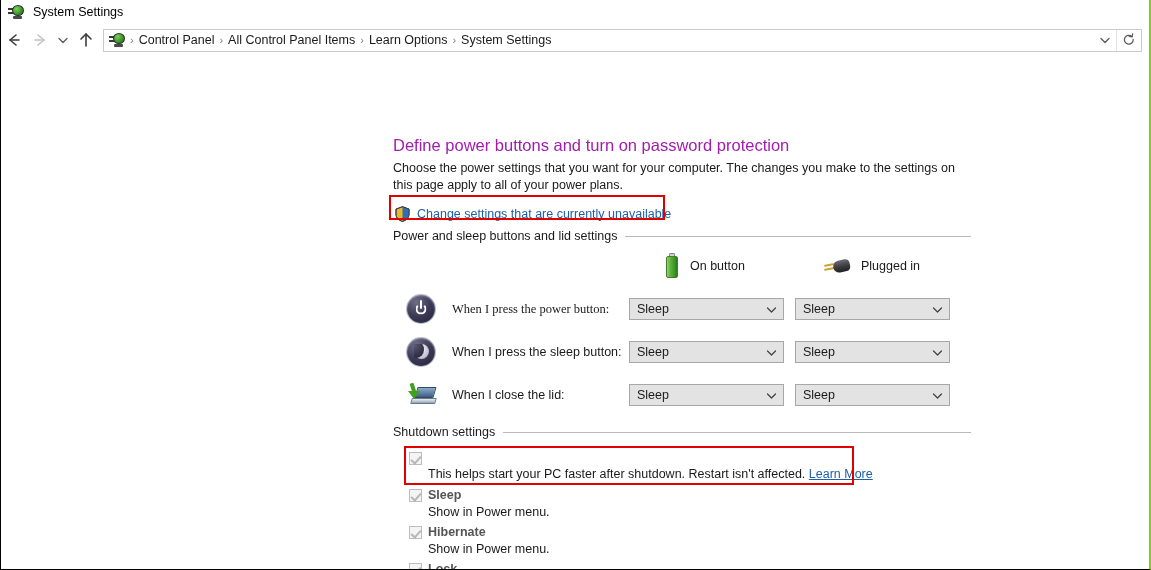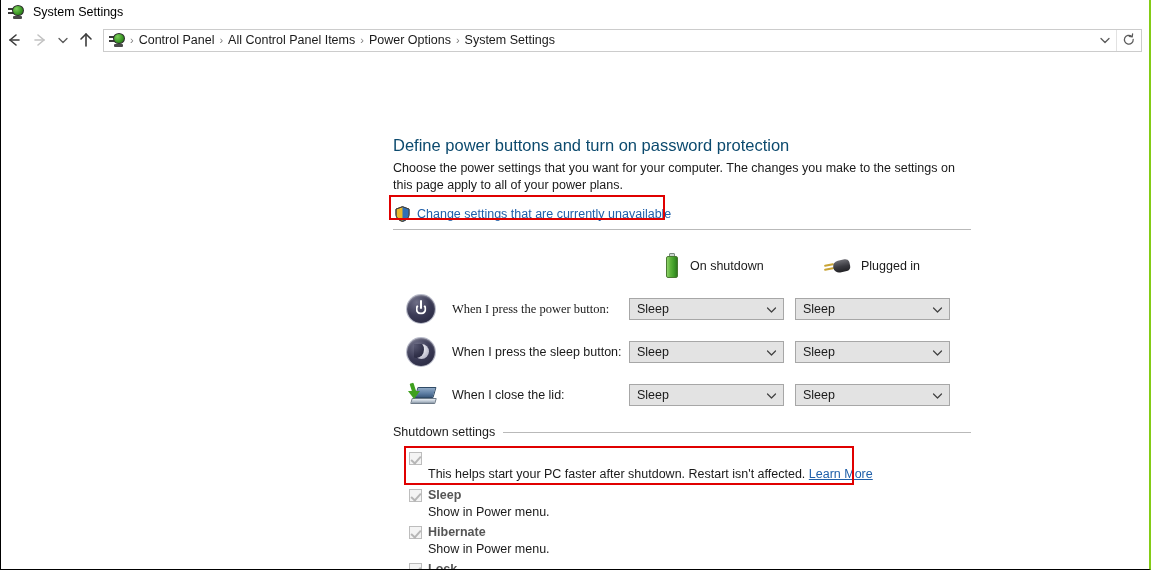--- a/index.html
+++ b/index.html
@@ -163,21 +163,21 @@
     left: 0; top: 56px;
     width: 1149px;
     height: 513px;
     background: #ffffff;
   }
 
   .page-title {
     position: absolute;
     left: 392px; top: 80px;
     font-size: 16.5px;
-    color: #0c4a6e;
+    color: #a21caf;
     white-space: nowrap;
   }
   .page-desc {
     position: absolute;
     left: 392px; top: 104px;
     width: 572px;
     font-size: 12.5px;
     color: #1a1a1a;
     line-height: 17px;
   }
@@ -545,21 +545,21 @@
           <span class="plug1"></span>
           <span class="plug2"></span>
           <span class="screen"></span>
           <span class="stand"></span>
         </span>
         <span class="crumb-sep">›</span>
         <span class="crumb">Control Panel</span>
         <span class="crumb-sep">›</span>
         <span class="crumb">All Control Panel Items</span>
         <span class="crumb-sep">›</span>
-        <span class="crumb">Power Options</span>
+        <span class="crumb">Learn Options</span>
         <span class="crumb-sep">›</span>
         <span class="crumb">System Settings</span>
       </div>
       <div class="addr-right">
         <div class="addr-chevron">
           <svg width="12" height="12" viewBox="0 0 12 12">
             <path d="M2 4.5 L6 8.5 L10 4.5" fill="none" stroke="#5a5a5a" stroke-width="1.3" stroke-linecap="round" stroke-linejoin="round"></path>
           </svg>
         </div>
         <div class="addr-refresh">
@@ -582,29 +582,30 @@
         <svg width="15" height="16" viewBox="0 0 15 16">
           <path d="M7.5 0.7 L14 3.1 V8.1 C14 11.9 11.2 14.4 7.5 15.4 C3.8 14.4 1 11.9 1 8.1 V3.1 Z" fill="#e8b92c" stroke="#4a4a4a" stroke-width="1"></path>
           <path d="M7.5 0.7 L14 3.1 V8.1 C14 11.9 11.2 14.4 7.5 15.4 Z" fill="#2f6fb5" stroke="none"></path>
           <path d="M7.5 0.7 L14 3.1 V8.1 C14 11.9 11.2 14.4 7.5 15.4 C3.8 14.4 1 11.9 1 8.1 V3.1 Z" fill="none" stroke="#3d3d3d" stroke-width="1"></path>
         </svg>
       </span>
       <span class="uac-link">Change settings that are currently unavailable</span>
     </div>
 
     <div class="section" id="section-power">
+      <span class="section-label">Power and sleep buttons and lid settings</span>
       <span class="section-rule"></span>
     </div>
 
     <div class="col-head" id="col-battery">
       <span class="battery-icon">
         <span class="cap"></span>
         <span class="body"></span>
       </span>
-      <span class="col-head-label">On shutdown</span>
+      <span class="col-head-label">On button</span>
     </div>
 
     <div class="col-head" id="col-plugged">
       <span class="plug-icon">
         <span class="prong-a"></span>
         <span class="prong-b"></span>
         <span class="head"></span>
       </span>
       <span class="col-head-label">Plugged in</span>
     </div>

